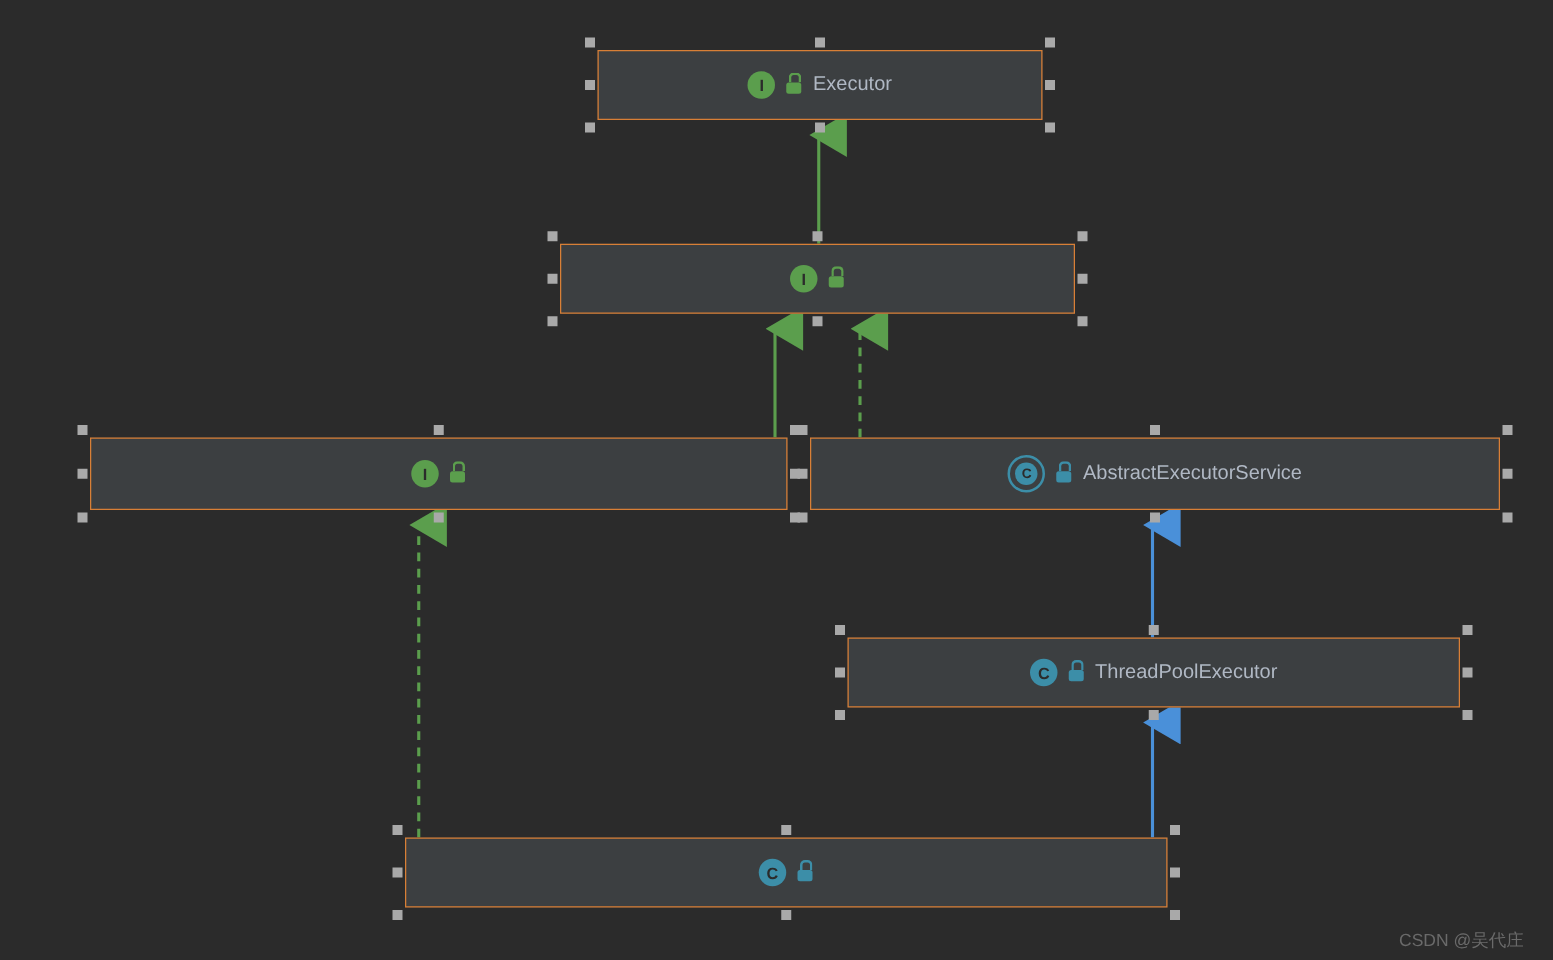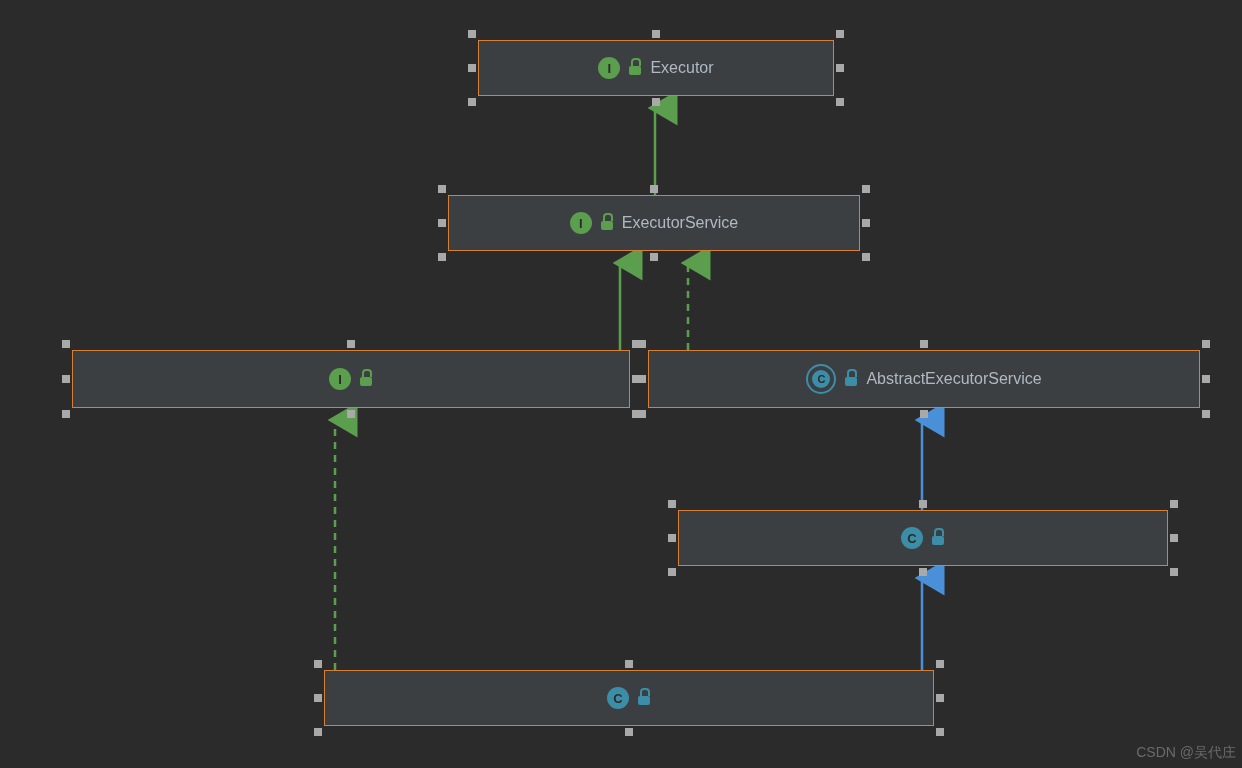--- a/index.html
+++ b/index.html
@@ -86,21 +86,21 @@
 
   
   .handle {
     position: absolute;
     width: 8px;
     height: 8px;
     background: #a9a9a9;
   }
   .watermark {
     position: absolute;
-    right: 6px;
+    right: 23px;
     bottom: 6px;
     color: #6a6a6a;
     font-size: 14px;
     font-family: sans-serif;
   }
   svg.connectors {
     position: absolute;
     left: 0;
     top: 0;
     width: 1242px;
@@ -138,39 +138,39 @@
 
   <div class="node" style="left:478px; top:40px; width:356px; height:56px;">
     <span class="badge interface">I</span>
     <span class="lock green"></span>
     <span class="node-label">Executor</span>
   </div>
 
   <div class="node" style="left:448px; top:195px; width:412px; height:56px;">
     <span class="badge interface">I</span>
     <span class="lock green"></span>
-    <span class="node-label">ExecutorService</span>
   </div>
 
   <div class="node" style="left:72px; top:350px; width:558px; height:58px;">
     <span class="badge interface">I</span>
     <span class="lock green"></span>
   </div>
 
   <div class="node" style="left:648px; top:350px; width:552px; height:58px;">
     <span class="badge abstract-outer">
       <span class="badge class" style="width:18px;height:18px;font-size:11px;">C</span>
     </span>
     <span class="lock blue"></span>
     <span class="node-label">AbstractExecutorService</span>
   </div>
 
   <div class="node" style="left:678px; top:510px; width:490px; height:56px;">
     <span class="badge class">C</span>
     <span class="lock blue"></span>
+    <span class="node-label">ThreadPoolExecutor</span>
   </div>
 
   <div class="node" style="left:324px; top:670px; width:610px; height:56px;">
     <span class="badge class">C</span>
     <span class="lock blue"></span>
   </div>
 
   <div class="watermark">CSDN @吴代庄</div>
 <div class="handle" style="left: 468px; top: 30px;"></div>
     <div class="handle" style="left: 652px; top: 30px;"></div>

